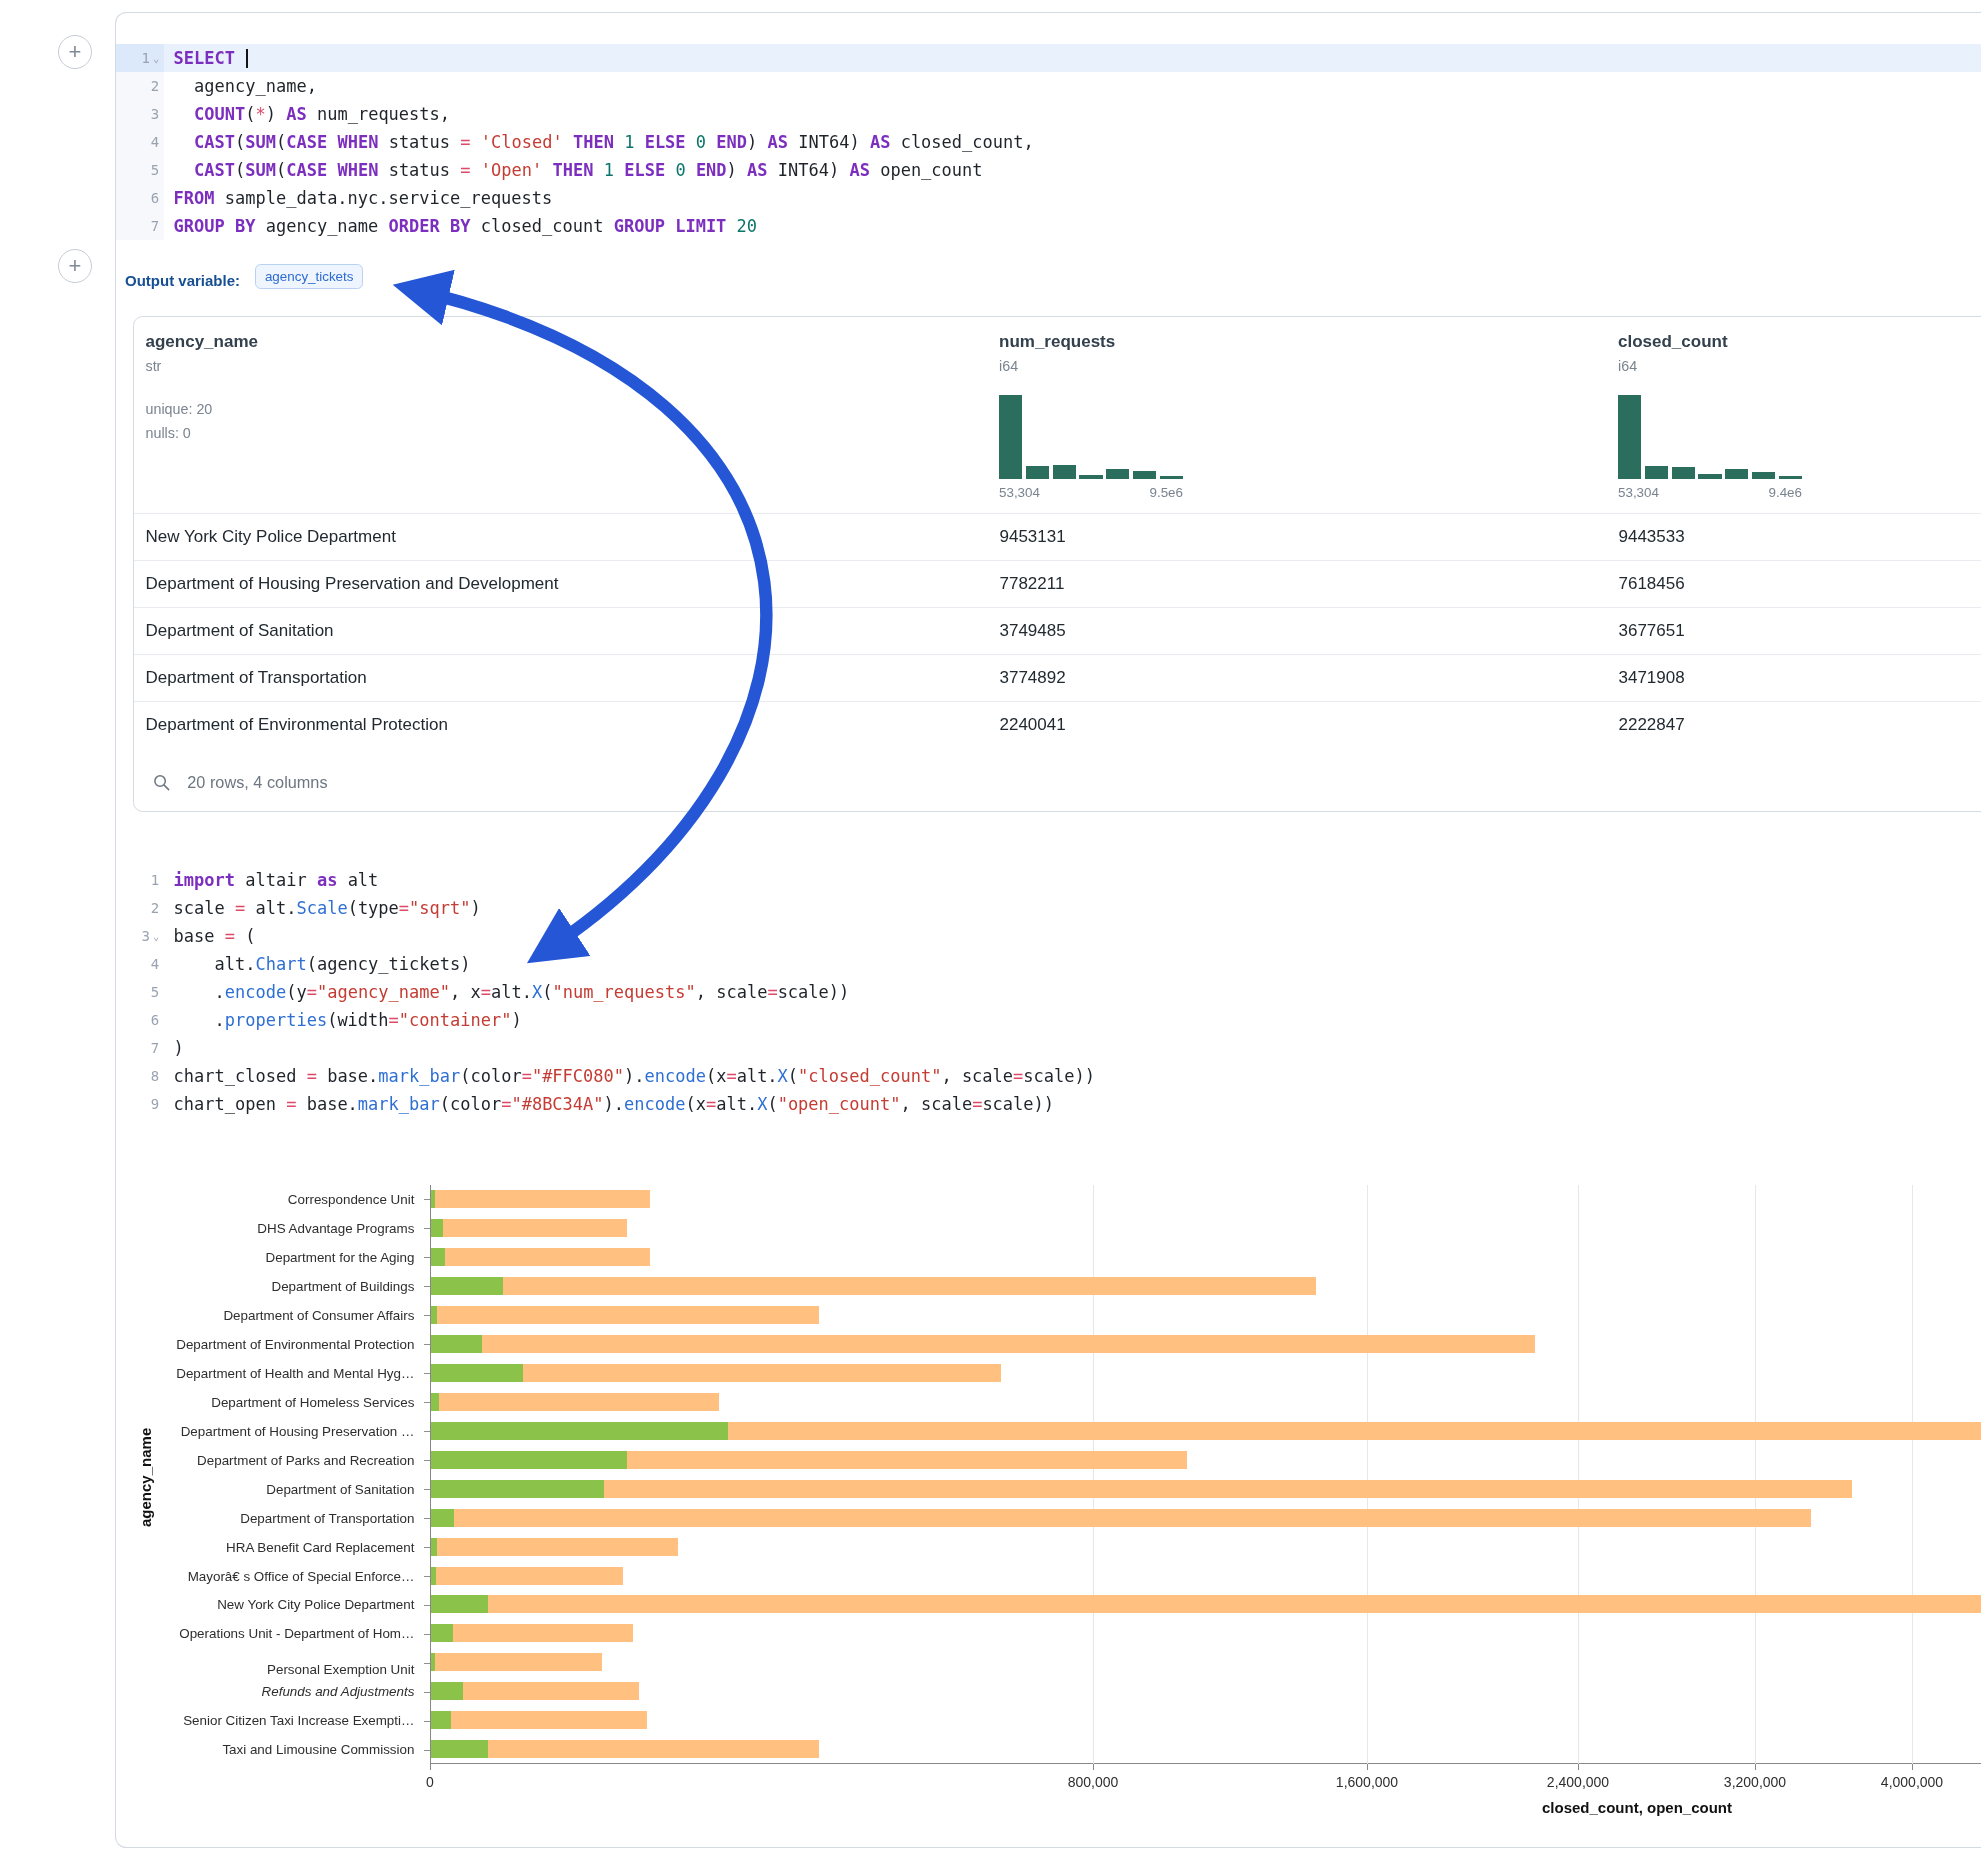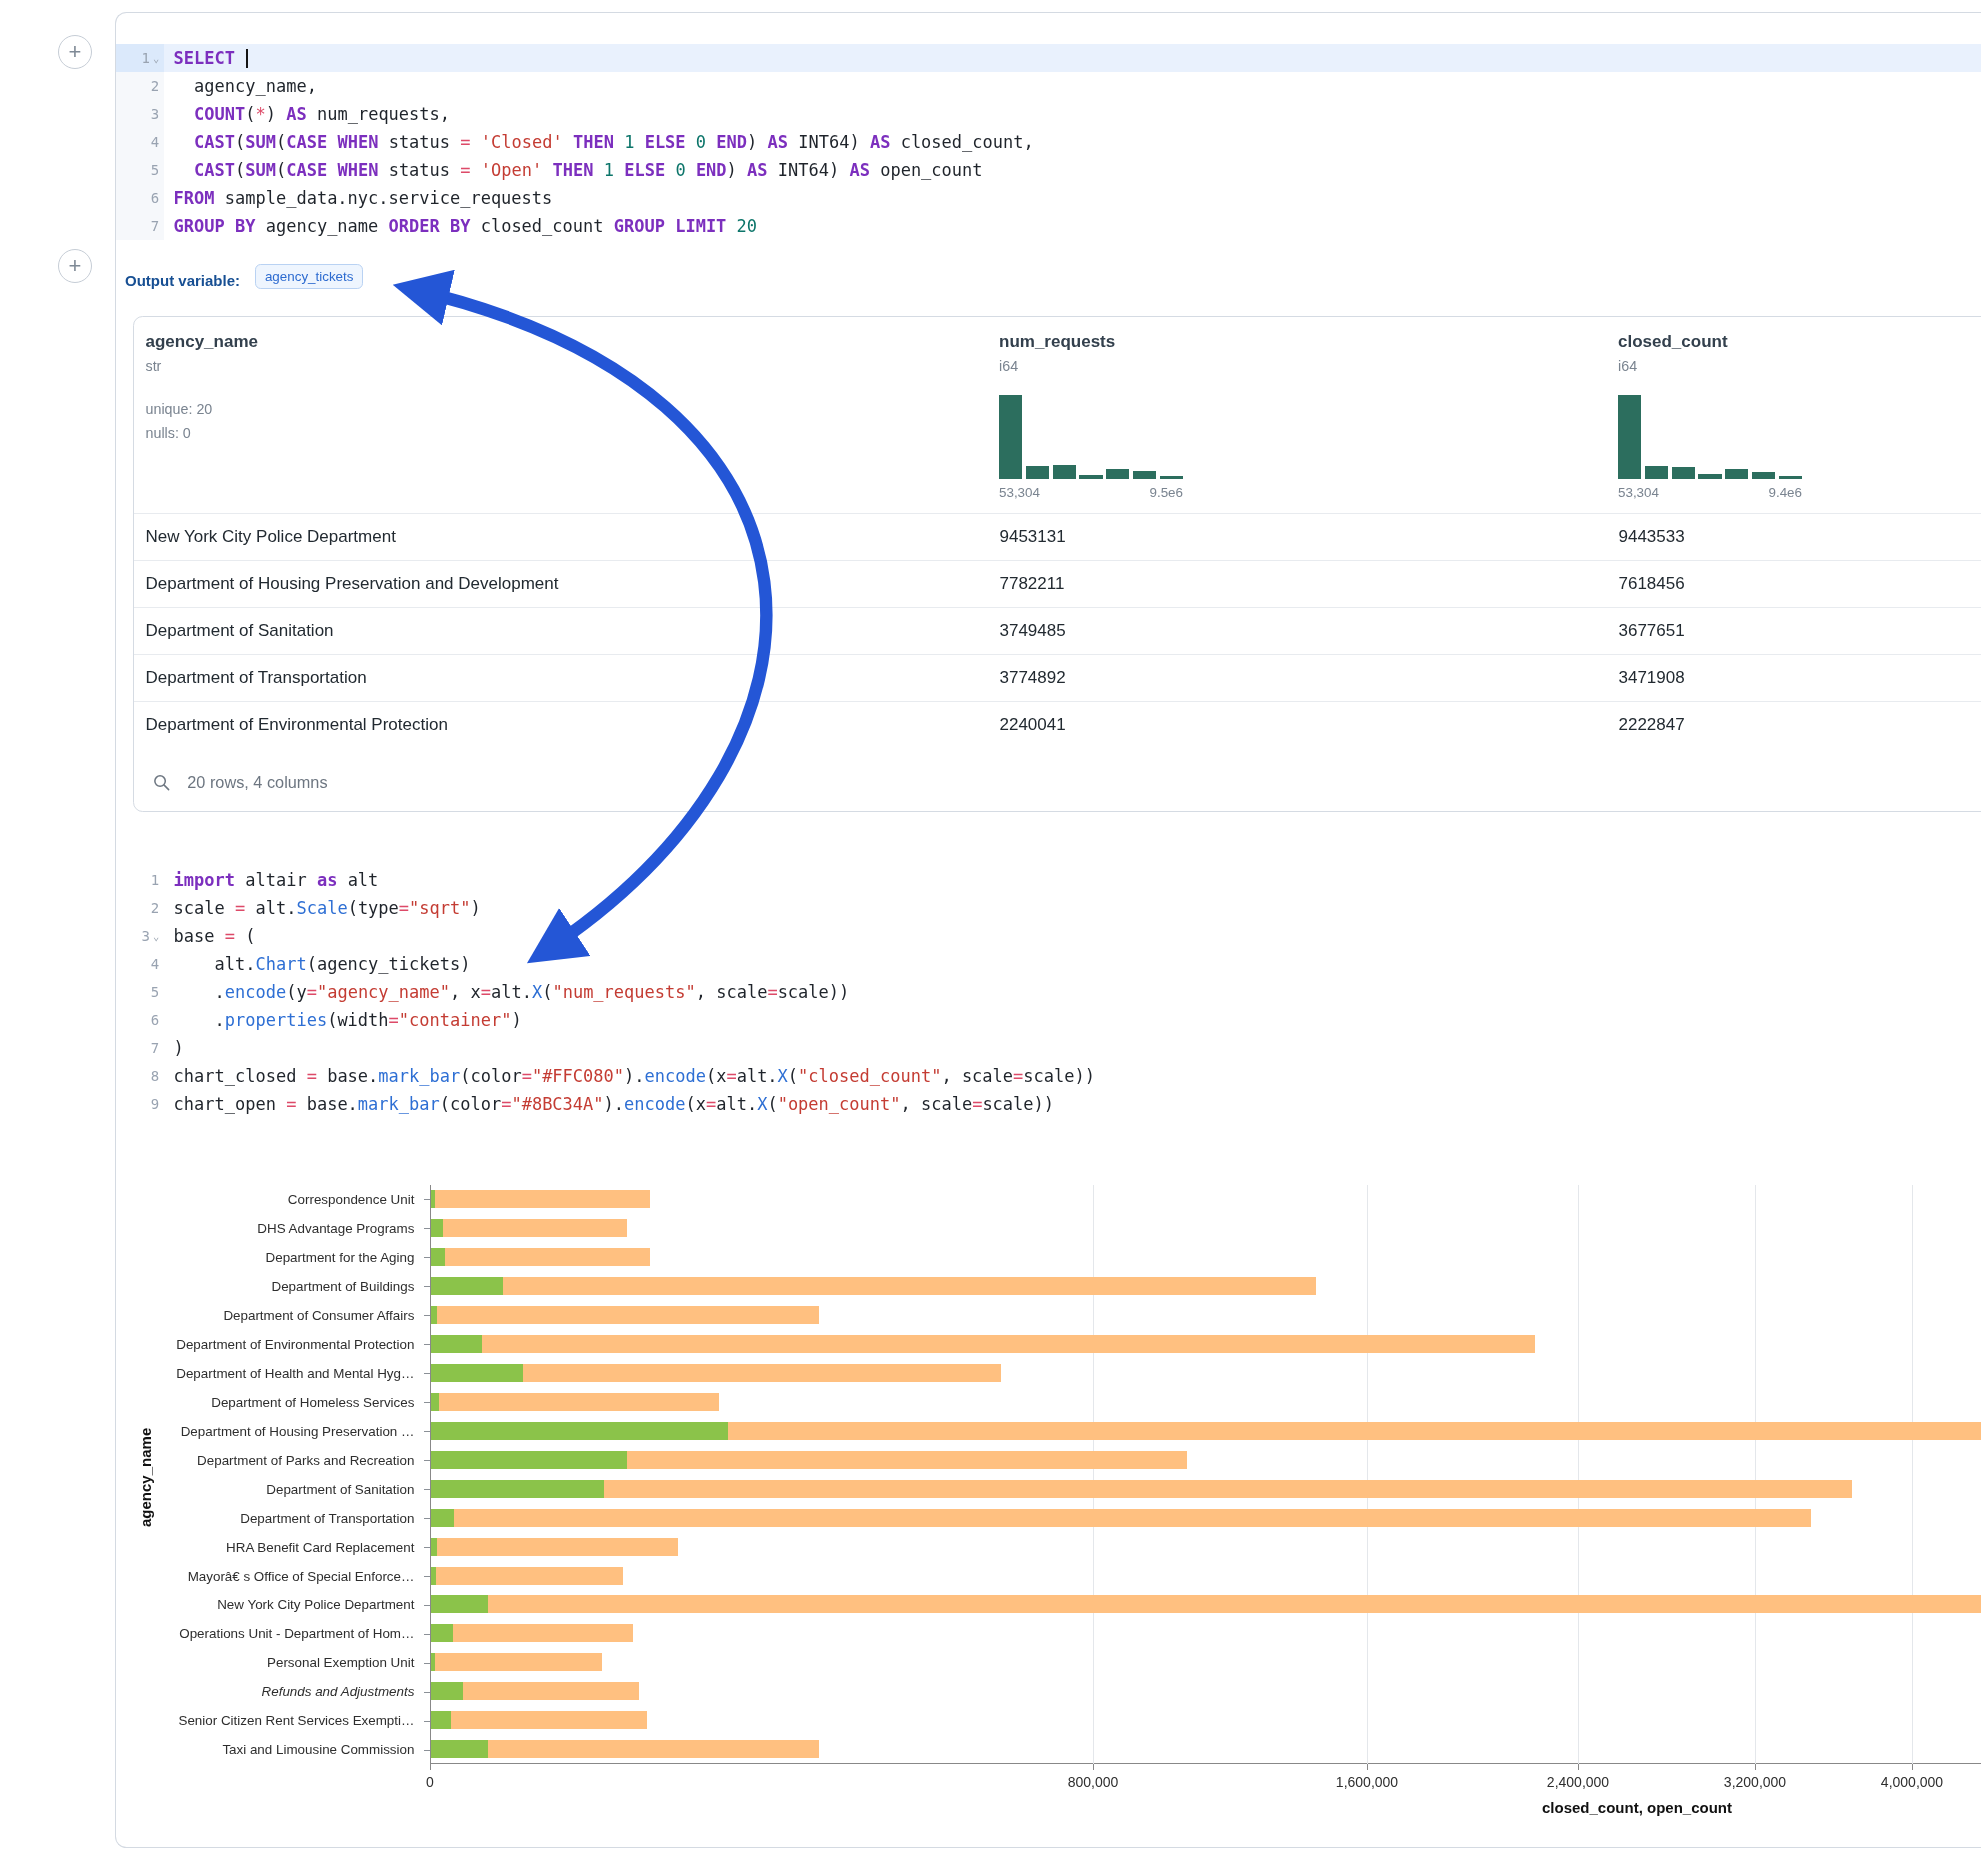--- a/index.html
+++ b/index.html
@@ -320,28 +320,28 @@
       </div>
       <div class="ylabel-row" style="top: 377px; height: 29px;">
         <span>Mayorâ€ s Office of Special Enforce…</span>
       </div>
       <div class="ylabel-row" style="top: 405px; height: 29px;">
         <span>New York City Police Department</span>
       </div>
       <div class="ylabel-row" style="top: 434px; height: 29px;">
         <span>Operations Unit - Department of Hom…</span>
       </div>
-      <div class="ylabel-row" style="top: 463px; height: 29px;">
+      <div class="ylabel-row" style="top: 463px; height: 29px; align-items: flex-end;">
         <span>Personal Exemption Unit</span>
       </div>
       <div class="ylabel-row" style="top: 492px; height: 29px; font-style: italic;">
         <span>Refunds and Adjustments</span>
       </div>
       <div class="ylabel-row" style="top: 521px; height: 29px;">
-        <span>Senior Citizen Rent Services Exempti…</span>
+        <span>Senior Citizen Taxi Increase Exempti…</span>
       </div>
       <div class="ylabel-row" style="top: 550px; height: 29px;">
         <span>Taxi and Limousine Commission</span>
       </div>
     </div>
   <div id="yaxisticks">
       <div class="ytick" style="top: 18.3px;"></div>
       <div class="ytick" style="top: 47px;"></div>
       <div class="ytick" style="top: 76px;"></div>
       <div class="ytick" style="top: 105px;"></div>

